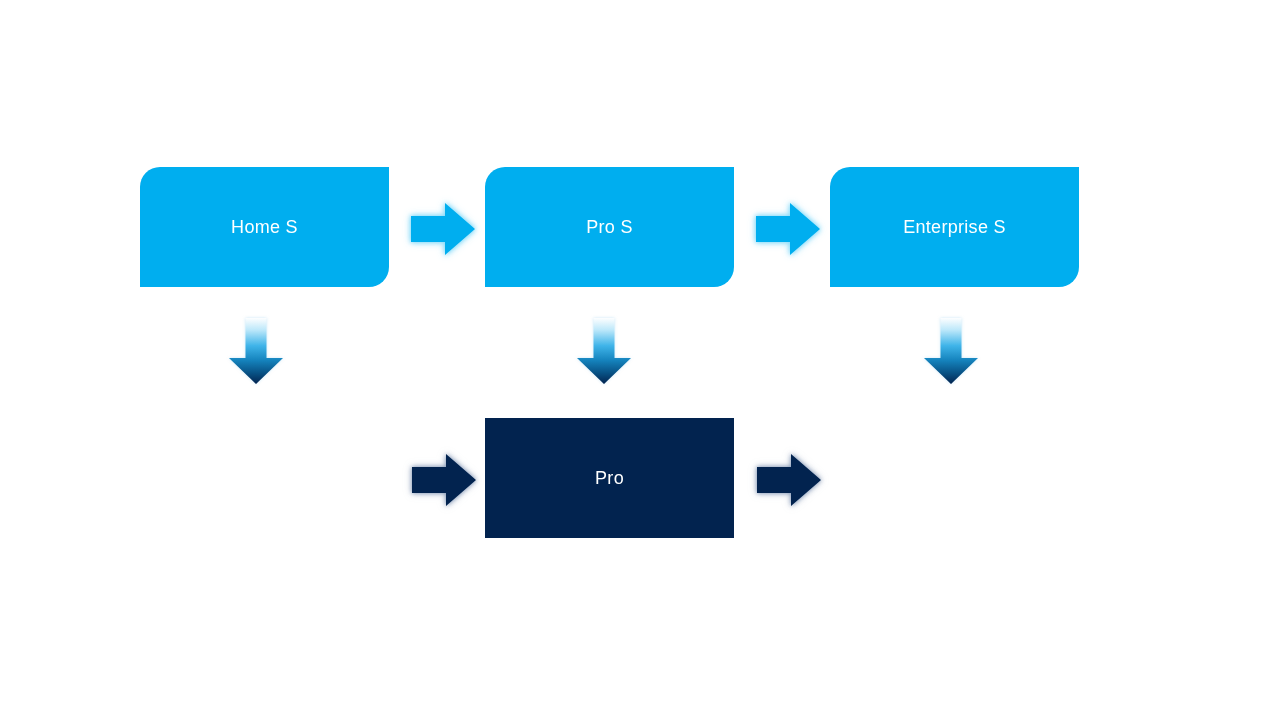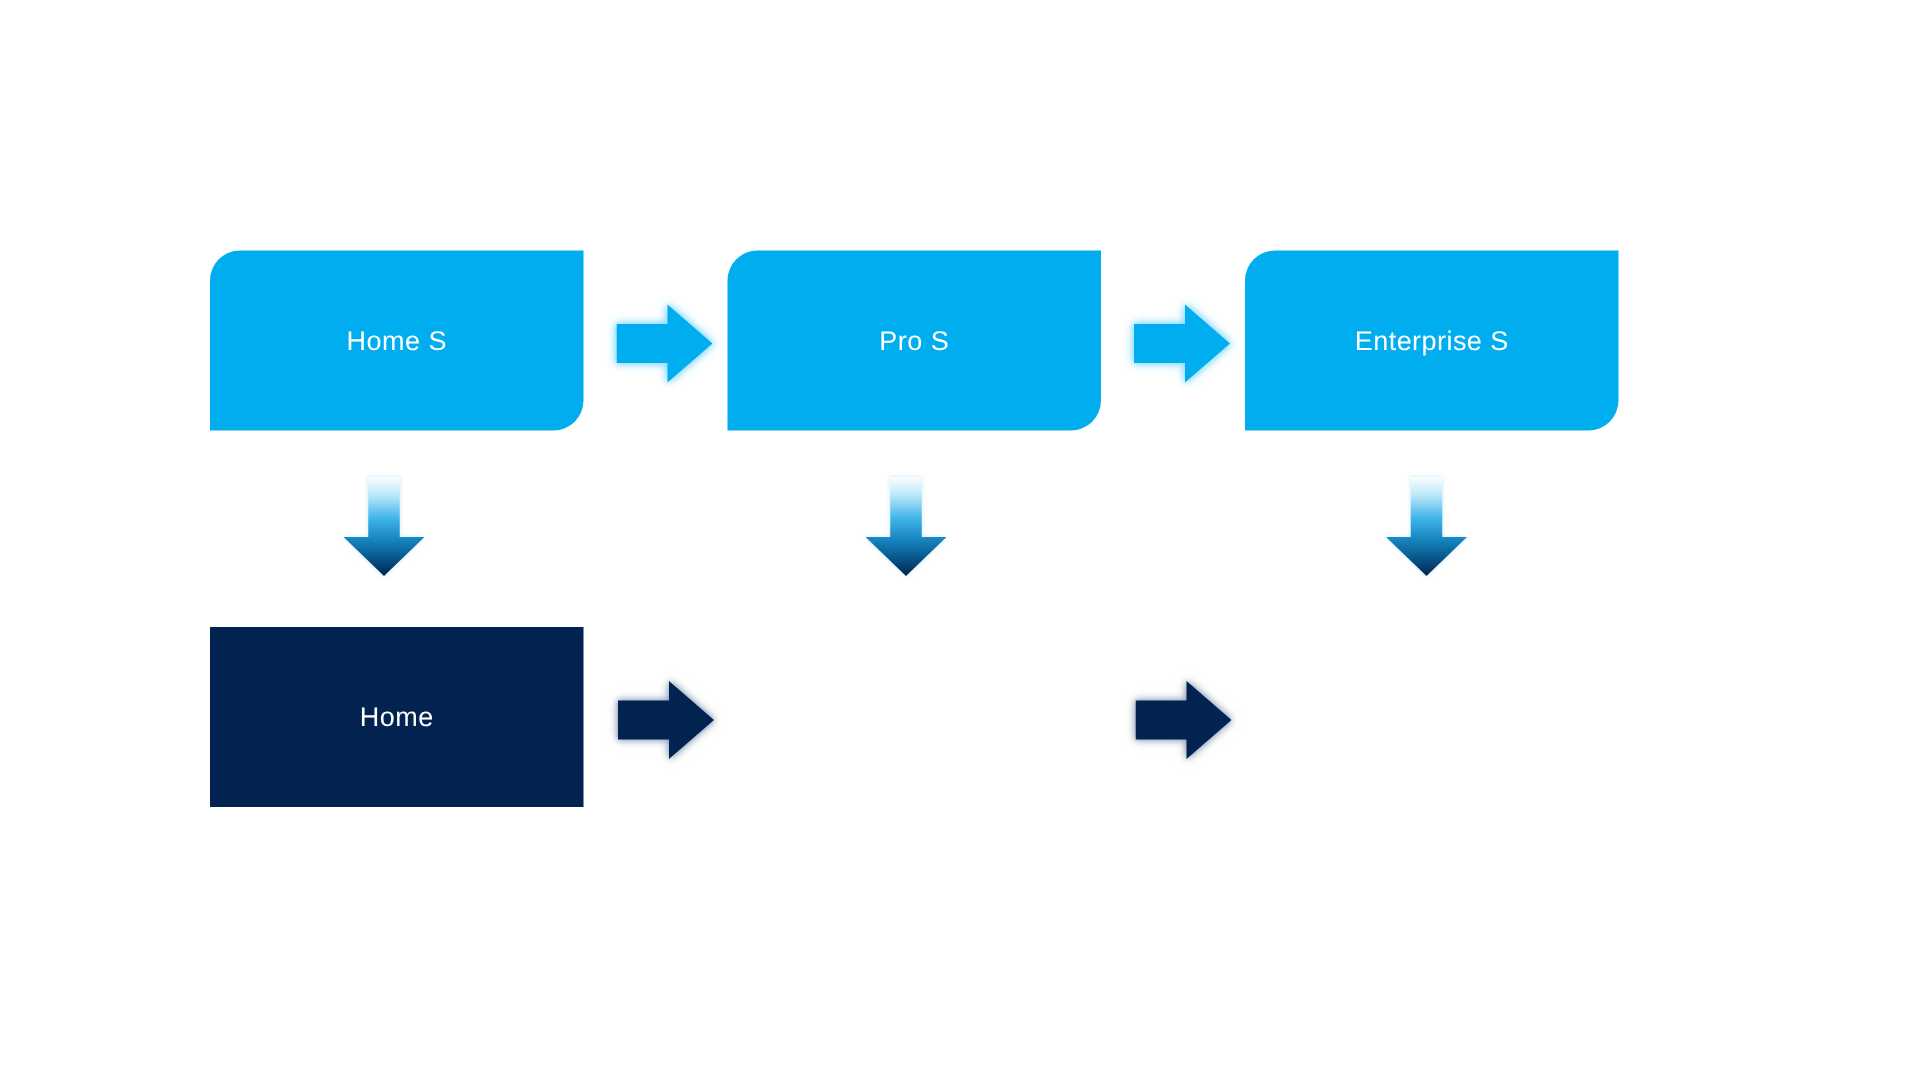--- a/index.html
+++ b/index.html
@@ -70,22 +70,22 @@
   <div class="node top col1">
     <span class="label">Home S</span>
   </div>
   <div class="node top col2">
     <span class="label">Pro S</span>
   </div>
   <div class="node top col3">
     <span class="label">Enterprise S</span>
   </div>
 
-  <div class="node bottom col1">
-    <span class="label">Home</span>
+  <div class="node bottom col2">
+    <span class="label">Pro</span>
   </div>
 
   <div class="arrow arrow-right-top" style="left:411px">
     <svg width="64" height="52" viewBox="0 0 64 52" aria-hidden="true">
       <polygon class="fill-blue" points="0,13 34,13 34,0 64,26 34,52 34,39 0,39"></polygon>
     </svg>
   </div>
   <div class="arrow arrow-right-top" style="left:756px">
     <svg width="64" height="52" viewBox="0 0 64 52" aria-hidden="true">
       <polygon class="fill-blue" points="0,13 34,13 34,0 64,26 34,52 34,39 0,39"></polygon>

